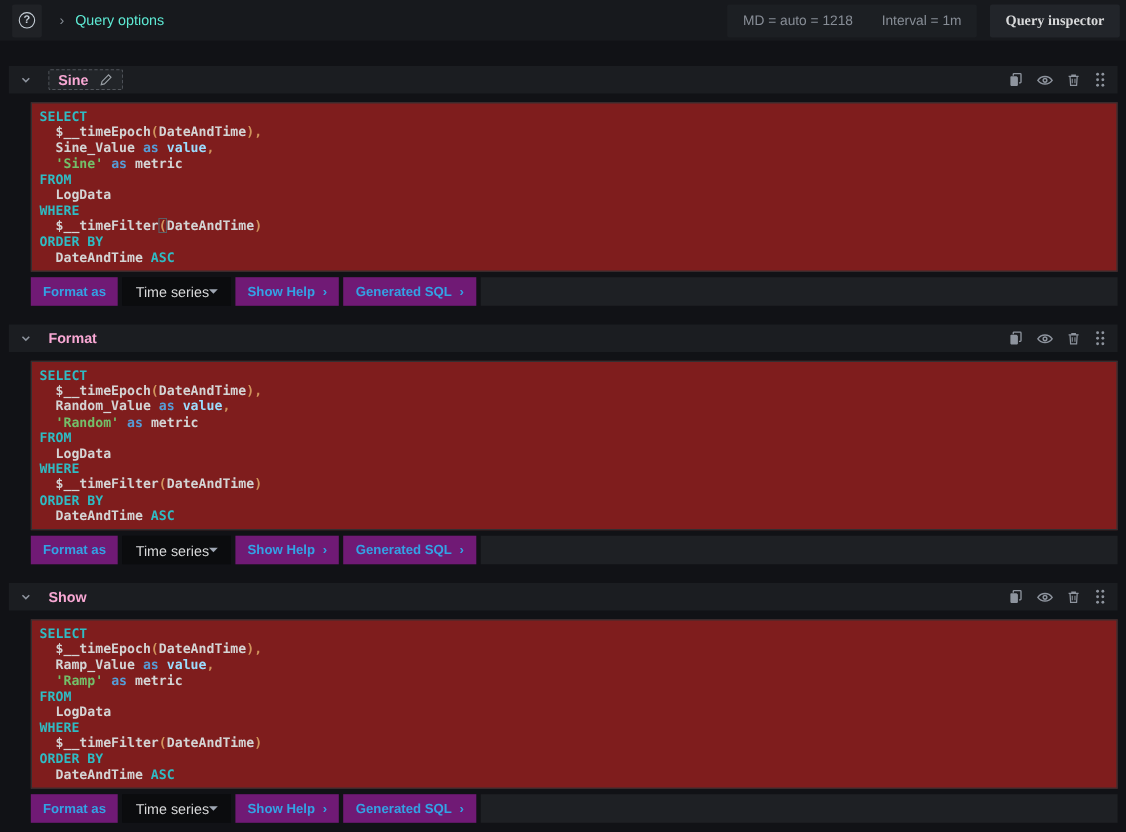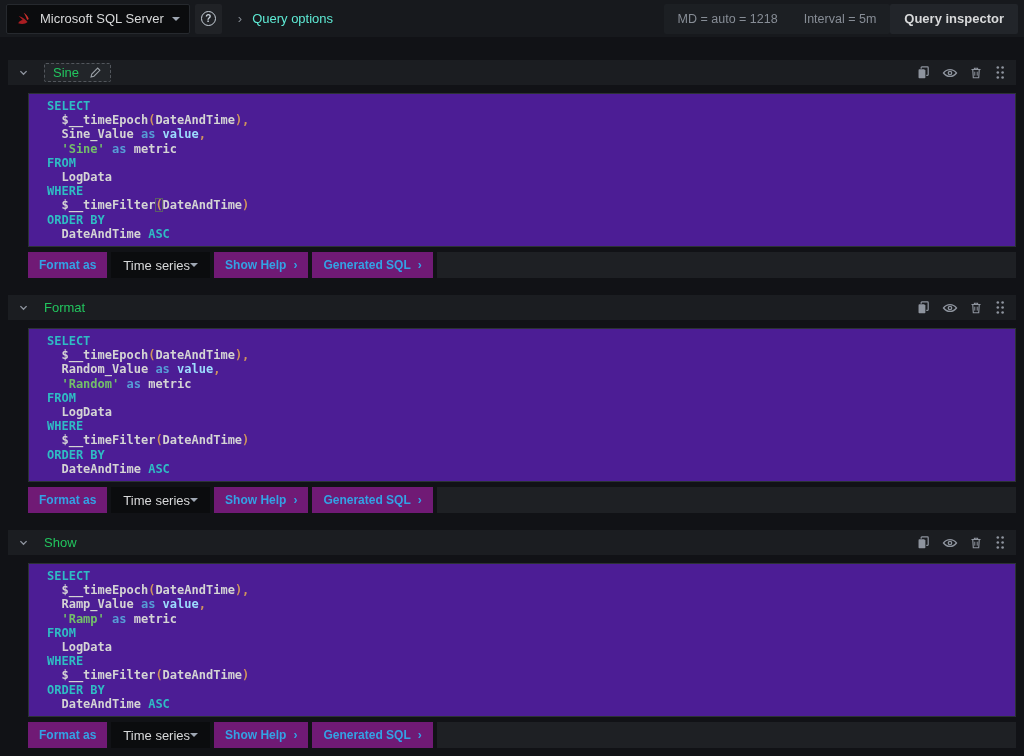--- a/index.html
+++ b/index.html
@@ -12,41 +12,41 @@
                display:flex; align-items:center; gap:8px; padding:0 9px; cursor:pointer; }
   .ds-name { font-size:13px; font-weight:500; color:#d8d9da; flex:1; }
   .caret { width:0; height:0; border-left:4px solid transparent; border-right:4px solid transparent;
            border-top:4px solid #9fa7b3; }
   .help-btn { height:30px; width:27px; margin-left:5px; background:#202226; border-radius:2px;
               display:flex; align-items:center; justify-content:center; cursor:pointer; }
   .qmark { width:15px; height:15px; border:1.4px solid #c7d0d9; border-radius:50%; color:#c7d0d9;
            font-size:10px; font-weight:bold; display:flex; align-items:center; justify-content:center; }
   .crumb-chev { color:#848b93; font-size:13px; margin:0 10px 0 16px; }
   .crumb { color:#5eead4; font-size:13px; font-weight:400; cursor:pointer; }
-  .topbar-right { margin-left:auto; display:flex; align-items:center; gap:0;text-align:right; }
+  .topbar-right { margin-left:auto; display:flex; align-items:center; gap:12px;text-align:right; }
   .tb-info { height:30px; background:#1c1f23; border-radius:2px; display:flex; align-items:center;
              gap:26px; padding:0 14px; }
   .tb-info span { color:#878d96; font-size:12.5px; }
   .inspector-btn { height:30px; background:#22252a; border-radius:2px; display:flex; align-items:center;
-                   padding:0 14px; font-size:13px; font-weight:600; color:#d8d9da; cursor:pointer; }
+                   padding:0 14px; font-size:13px; font-weight:600; color:#d8d9da; cursor:pointer;font-family:Liberation Serif, serif; }
 
   
   .content { padding:23px 8px 0 8px; }
   .qsection { margin-bottom:17px; }
   .qheader { height:25px; background:#1b1d21; display:flex; align-items:center; padding:0 10px; }
   .qchev { display:flex; align-items:center; margin-right:15px; cursor:pointer; }
-  .qname { color:#22c55e; font-size:13px; font-weight:400; cursor:pointer; }
+  .qname { color:#f9a8d4; font-size:13px; font-weight:700; cursor:pointer; }
   .qname-box { display:flex; align-items:center; gap:10px; border:1px dashed #52565c; border-radius:2px;
                background:#222529; padding:1px 8px; cursor:pointer; }
   .hspacer { flex:1; }
   .hicons { display:flex; align-items:center; gap:11px; }
   .hicon { display:flex; align-items:center; cursor:pointer; }
 
   .qbody { margin-left:20px; margin-top:8px; }
-  .code { background:#4c1d95; border:1px solid #2c3235; padding:5px 18px; white-space:pre;
+  .code { background:#7f1d1d; border:1px solid #2c3235; padding:5px 7px; white-space:pre;
           font-family:"DejaVu Sans Mono", monospace; font-size:12px; font-weight:bold; line-height:14.2px;
           height:154px; cursor:text; }
   .tok.k { color:#2fbcc4; }
   .tok.a { color:#569cd6; }
   .tok.v { color:#9cdcfe;margin-top:20px; }
   .tok.s { color:#73bf69;text-align:right; }
   .tok.p { color:#d0945c; }
   .tok.t { color:#d4d4d4; }
   .tok.b { color:#d0945c; box-shadow:inset 0 0 0 1px #5a5f66; }
 
@@ -54,39 +54,29 @@
   .seg { background:#701a75; display:flex; align-items:center; padding:0 11px; font-size:12px; }
   .seg.blue { color:#33a2e5; font-weight:600; cursor:pointer; }
   .seg .rchev { margin-left:7px; font-size:12px; }
   .seg.select { background:#0b0c0e; color:#d8d9da; font-size:13px; gap:0; padding:0 12px; cursor:pointer; }
   .seg.fill { flex:1; background:#1e2024; }
 </style>
 </head>
 <body>
 
 <div class="topbar">
-  <div class="ds-picker">
-    <span style="display:flex">
-      <svg width="16" height="16" viewBox="0 0 16 16">
-        <path d="M2.2 12.2c3.2 1.2 7.2 1 9.4-1.1C9.6 8.2 6.6 6 2.6 4.9c2 1.9 3.2 3 4.2 4.2-2 .2-3.4 1.2-4.6 3.1z" fill="#a91d22"></path>
-        <path d="M7.6 1.8c2.2 1.2 4.3 3.4 5.2 6.3l-1.7.9C10.1 6 9 3.9 7.6 1.8z" fill="#c9302c"></path>
-      </svg>
-    </span>
-    <span class="ds-name">Microsoft SQL Server</span>
-    <span class="caret"></span>
-  </div>
   <div class="help-btn">
     <span class="qmark">?</span>
   </div>
   <span class="crumb-chev">›</span>
   <span class="crumb">Query options</span>
   <div class="topbar-right">
     <div class="tb-info">
       <span>MD = auto = 1218</span>
-      <span>Interval = 5m</span>
+      <span>Interval = 1m</span>
     </div>
     <div class="inspector-btn">Query inspector</div>
   </div>
 </div>
 
 <div class="content" id="query-list">
     <div class="qsection">
       <div class="qheader">
         <span class="qchev">
           <svg width="11" height="11" viewBox="0 0 16 16">

